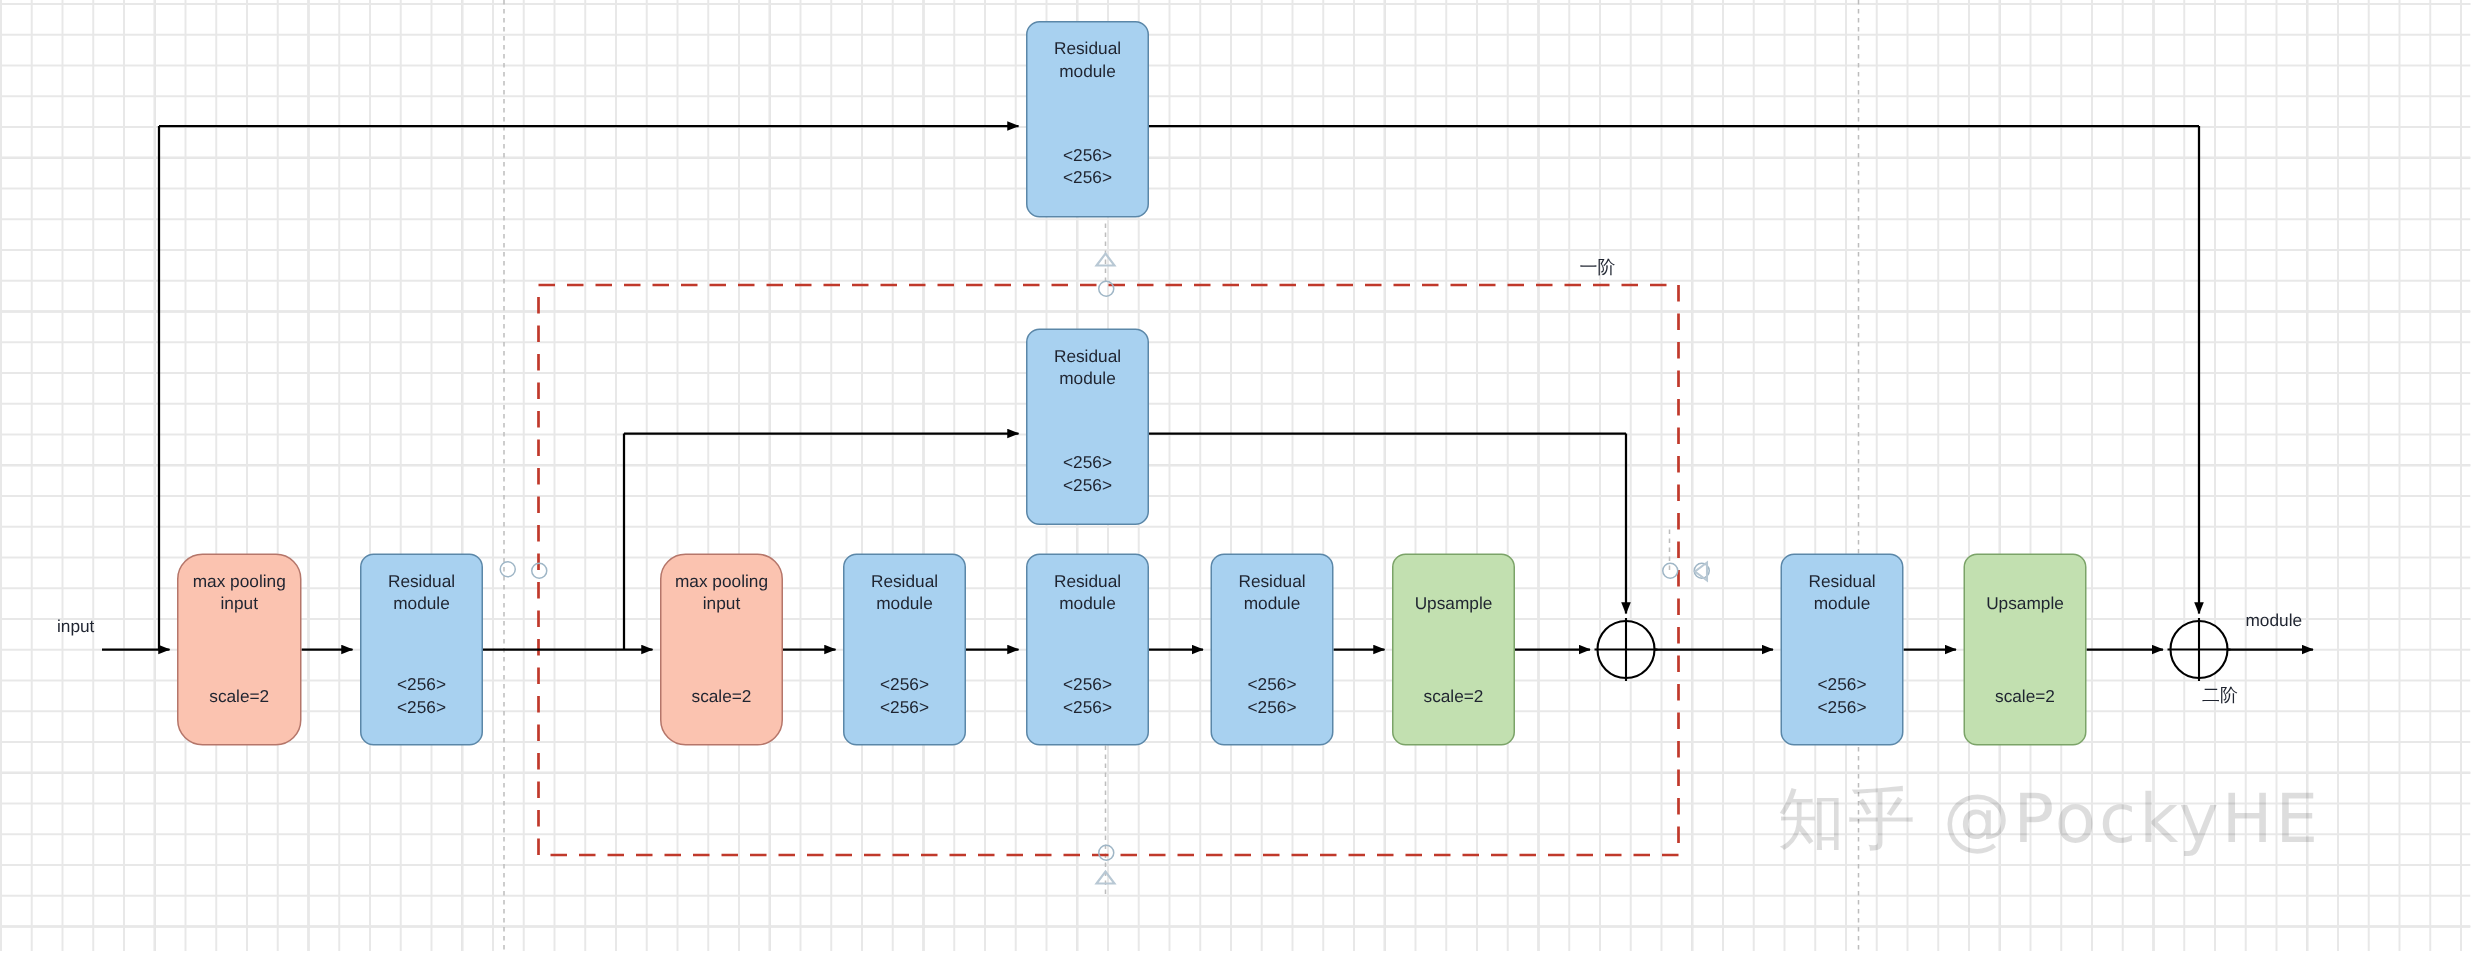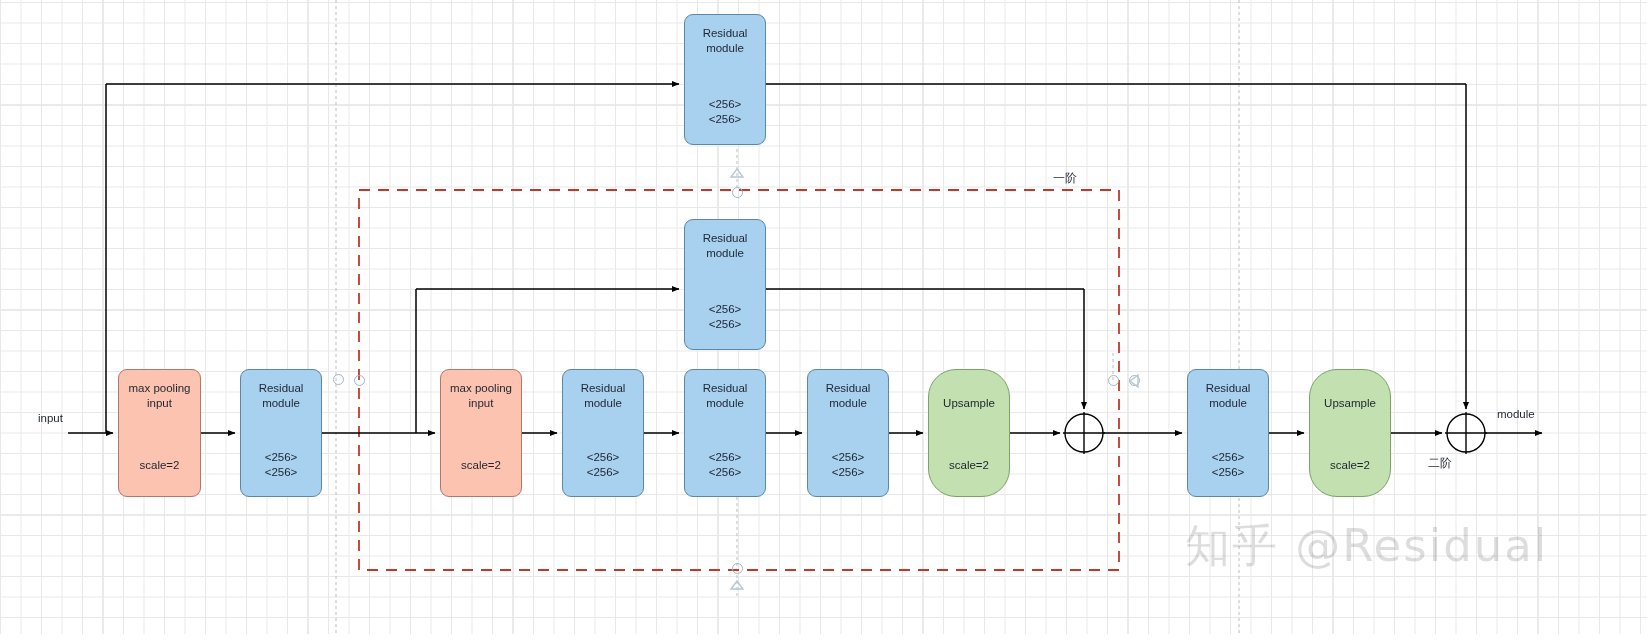--- a/index.html
+++ b/index.html
@@ -29,22 +29,22 @@
     align-items:center;
     color:#1f2430;
     font-size:11.5px;
     line-height:15px;
     text-align:center;
     z-index:5;
   }
   .node .title{margin-top:11px;white-space:pre-line;}
   .node .sub{position:absolute;left:0;right:0;white-space:pre-line;}
   .blue{background:#a8d1f0;border-color:#5b87a8;}
-  .pink{background:#fbc3b0;border-color:#b5766a;}
-  .green{background:#c2e0b0;border-color:#7ba368;border-radius:28px;}
+  .pink{background:#fbc3b0;border-color:#b5766a;border-radius:17px;}
+  .green{background:#c2e0b0;border-color:#7ba368;}
   .plainlabel{
     position:absolute;
     font-size:11.5px;
     color:#1f2430;
     z-index:6;
     white-space:nowrap;
   }
   .cn{font-family:"DejaVu Sans","Liberation Sans",sans-serif;font-size:12px;text-align:center;}
   .handle{
     position:absolute;
@@ -208,30 +208,30 @@
   </div>
 
   <div class="node green" style="left:1309px;top:369px;width:82px;height:128px;">
     <div class="title" style="margin-top:26px;">Upsample</div>
     <div class="sub" style="top:88px;">scale=2</div>
   </div>
 
   <div class="plainlabel" style="left:38px;top:412px;">input</div>
   <div class="plainlabel" style="left:1497px;top:408px;">module</div>
   <div class="plainlabel cn" style="left:1053px;top:170px;">一阶</div>
-  <div class="plainlabel cn" style="left:1428px;top:455px;">二阶</div>
+  <div class="plainlabel cn" style="left:1468px;top:455px;">二阶</div>
 
   <div class="handle" style="left:732px;top:187px;"></div>
   <div class="handle" style="left:732px;top:563px;"></div>
   <div class="handle" style="left:354px;top:375px;"></div>
   <div class="handle" style="left:1108px;top:375px;"></div>
   <div class="handle" style="left:1129px;top:375px;"></div>
   <div class="handle" style="left:333px;top:374px;"></div>
 
   <svg style="position:absolute;left:0;top:0;width:1647px;height:643px;z-index:7;pointer-events:none;" xmlns="http://www.w3.org/2000/svg" viewBox="0 0 1647 643">
     <path d="M731,177 L737,169 L743,177 z" fill="none" stroke="#b8c8d4" stroke-width="1.4"></path>
     <path d="M731,589 L737,581 L743,589 z" fill="none" stroke="#b8c8d4" stroke-width="1.4"></path>
     <path d="M1142,375 L1134,381 L1142,387 z" fill="none" stroke="#b8c8d4" stroke-width="1.4" transform="translate(-4,0)"></path>
   </svg>
 
-  <div class="watermark">知乎 @Residual</div>
+  <div class="watermark">知乎 @PockyHE</div>
 
 </div>
 
 </body></html>

